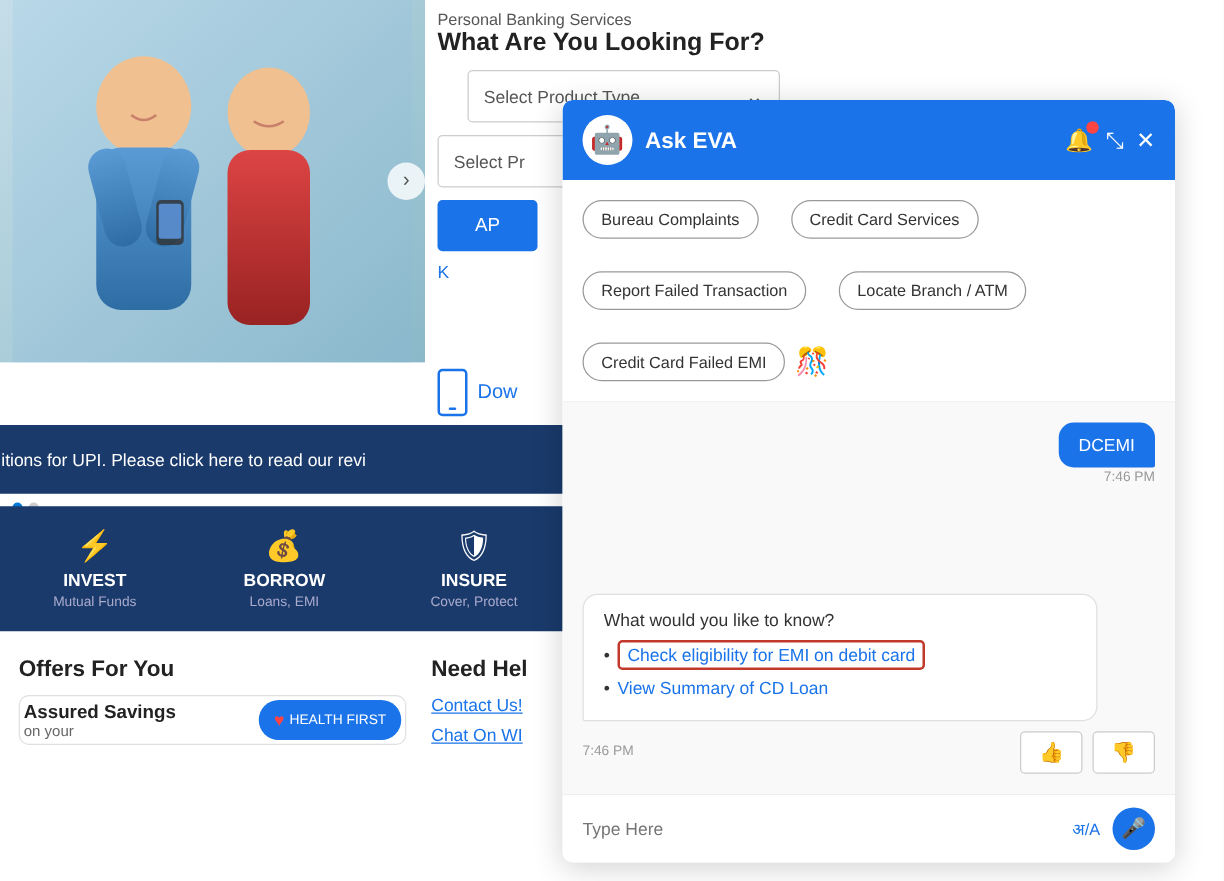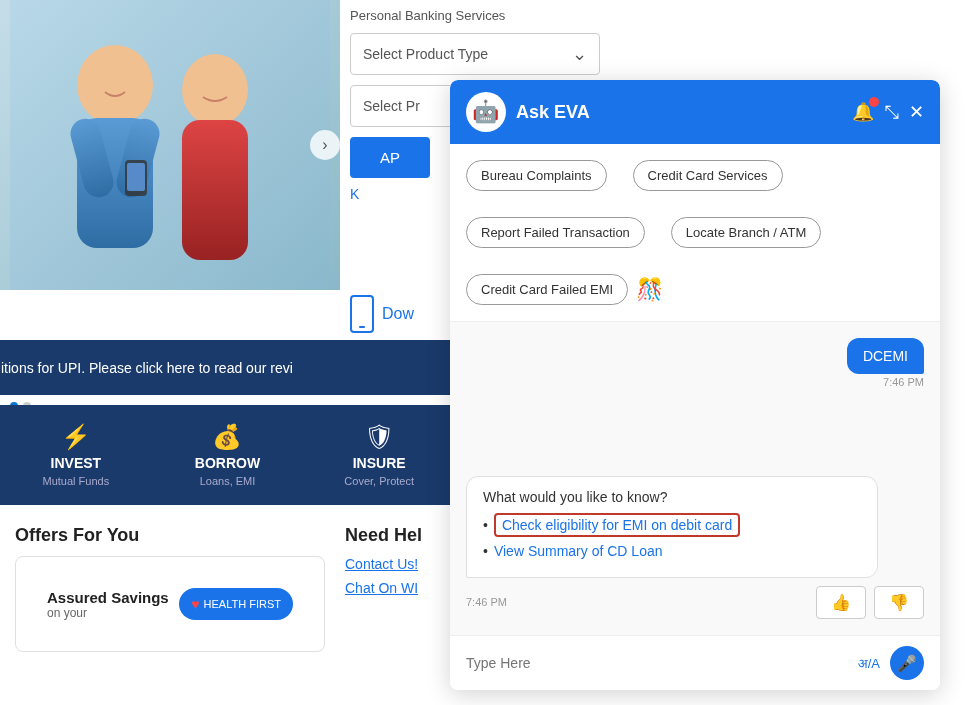--- a/index.html
+++ b/index.html
@@ -65,20 +65,21 @@
       height: 42px;
       border: 1px solid #ccc;
       border-radius: 4px;
       display: flex; align-items: center; justify-content: space-between;
       padding: 0 12px;
       background: #fff;
       cursor: pointer;
       margin-bottom: 10px;
       font-size: 14px;
       color: #555;
+      margin-left: 24px;
     }
     .select-dropdown .chevron { font-size: 18px; color: #555; }
 
     .select-dropdown2 {
       width: 250px;
       height: 42px;
       border: 1px solid #ccc;
       border-radius: 4px;
       display: flex; align-items: center;
       padding: 0 12px;
@@ -167,21 +168,21 @@
       position: absolute;
       top: 510px; left: 0;
       width: 340px;
       padding: 15px;
     }
     .offers-title { font-size: 18px; font-weight: bold; color: #222; margin-bottom: 10px; }
     .offer-card {
       background: #fff;
       border: 1px solid #e0e0e0;
       border-radius: 8px;
-      padding: 31px;
+      padding: 3px;
       display: flex; align-items: center; justify-content: space-between;
     }
     .offer-card-title { font-weight: bold; font-size: 15px; color: #222; }
     .offer-card-sub { font-size: 12px; color: #666; }
     .health-badge {
       background: #1a73e8;
       border-radius: 50px;
       padding: 8px 12px;
       color: #fff;
       font-size: 11px;
@@ -411,20 +412,21 @@
 <div class="carousel-nav">›</div>
 
 <div class="carousel-dots">
   <div class="carousel-dot active"></div>
   <div class="carousel-dot"></div>
 </div>
 
 <div class="product-selection">
   <div style="padding: 8px 0 10px 0;">
     <div style="font-size:13px;color:#555;font-weight:normal;">Personal Banking Services</div>
+    <div style="font-size:20px;font-weight:bold;color:#222;">What Are You Looking For?</div>
   </div>
 
   <div class="select-dropdown">
     <span>Select Product Type</span>
     <span class="chevron">⌄</span>
   </div>
 
   <div class="select-dropdown2">
     <span>Select Pr</span>
   </div>

